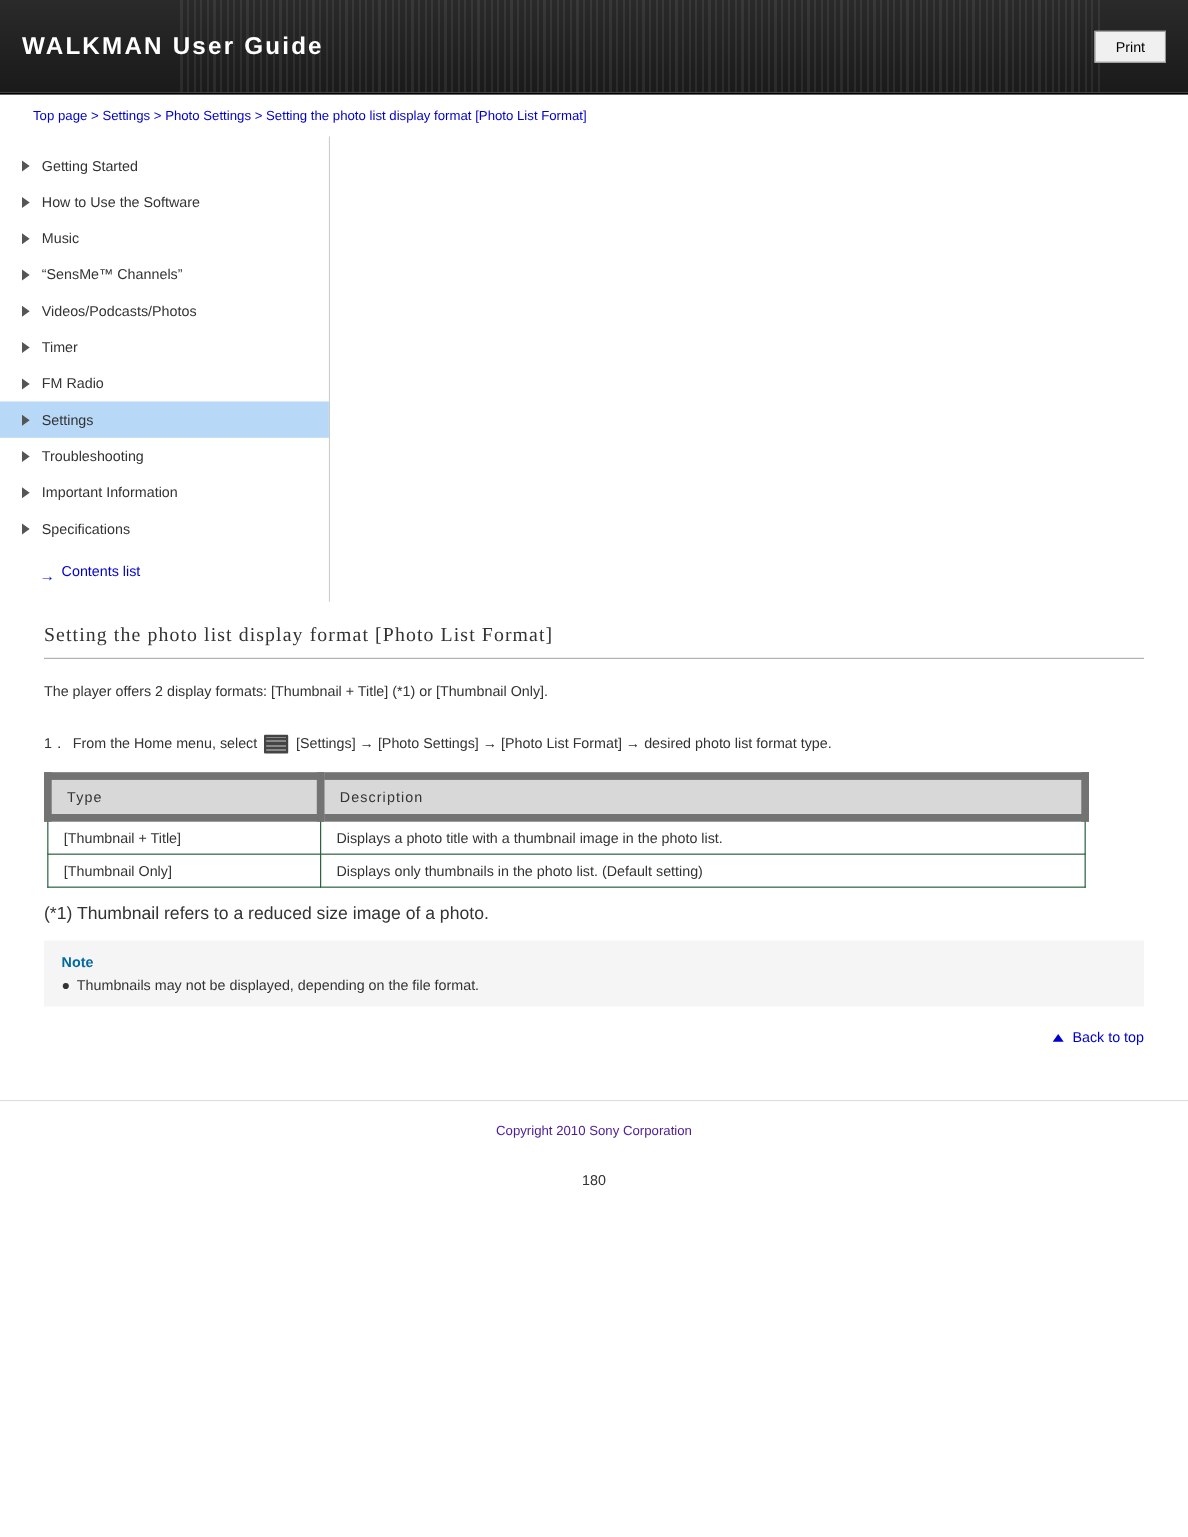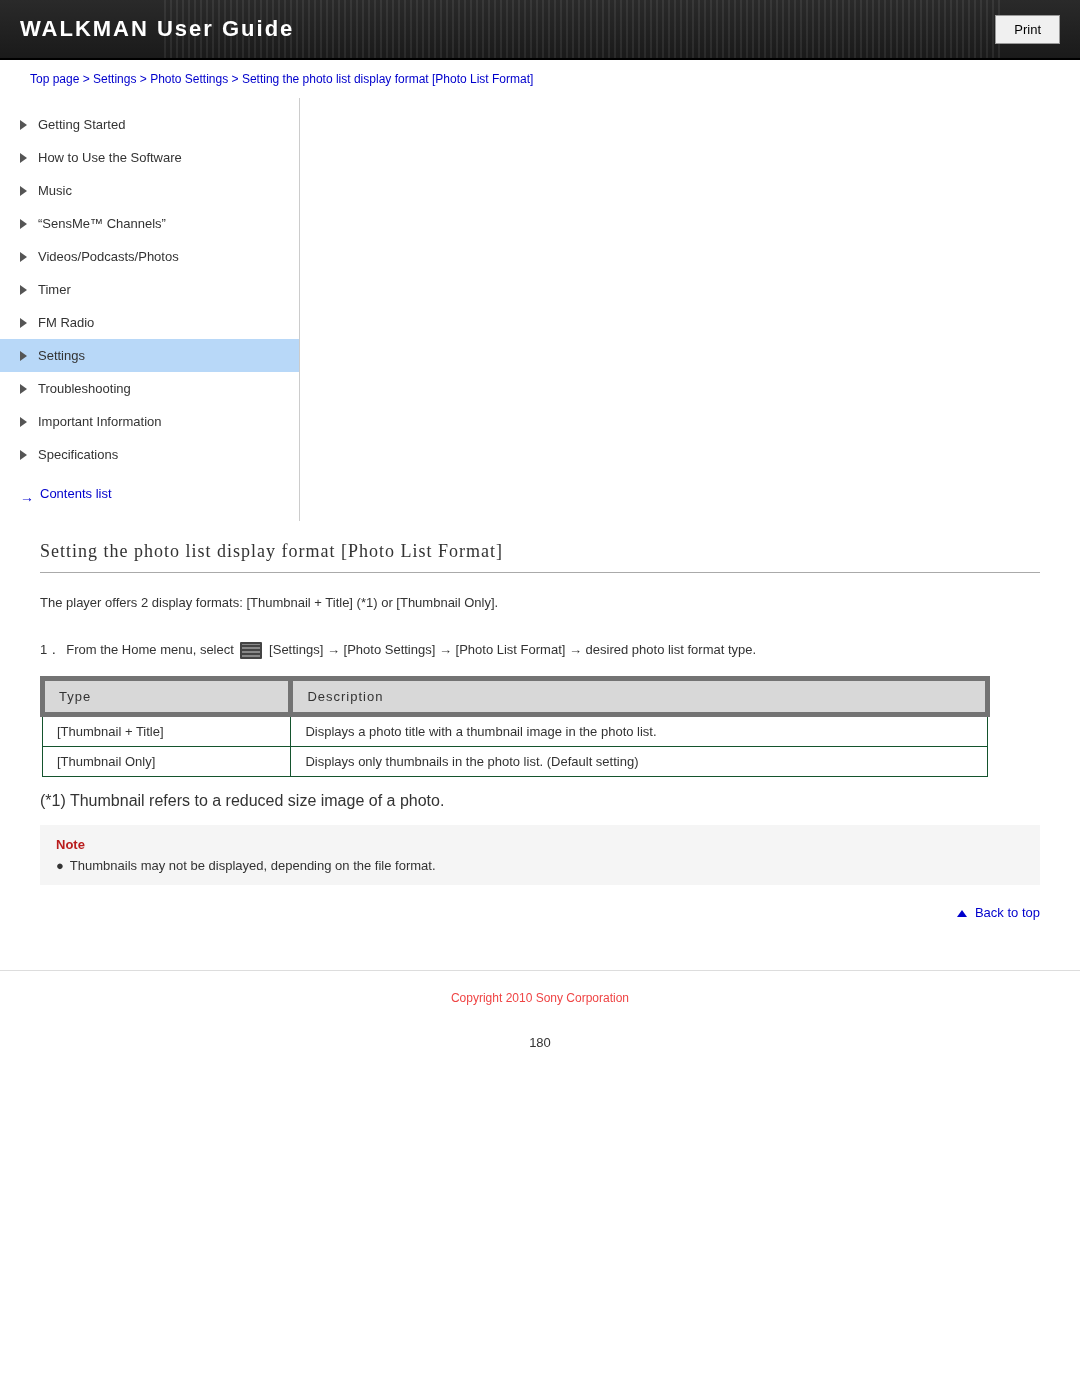--- a/index.html
+++ b/index.html
@@ -12,21 +12,21 @@
       min-height: 1397px;
     }
 
     
     .header {
       background: linear-gradient(to bottom, #2a2a2a, #1a1a1a);
       display: flex;
       align-items: center;
       justify-content: space-between;
       padding: 0 20px;
-      height: 60px;
+      height: 86px;
       border-bottom: 2px solid #000;
       position: relative;
       overflow: hidden;
     }
     .header::after {
       content: '';
       position: absolute;
       top: 0; right: 80px; bottom: 0; left: 160px;
       background: repeating-linear-gradient(
         90deg,
@@ -103,20 +103,21 @@
       flex-shrink: 0;
     }
     .contents-list {
       display: flex;
       align-items: center;
       padding: 10px 20px;
       color: #0000cc;
       font-size: 13px;
       cursor: pointer;
       margin-top: 5px;
+      margin-left: 16px;
     }
     .contents-list .arrow-right {
       display: inline-block;
       width: 14px;
       height: 10px;
       position: relative;
       margin-right: 6px;
     }
     .contents-list .arrow-right::before {
       content: '→';
@@ -158,21 +159,21 @@
 
     
     .data-table {
       border-collapse: collapse;
       margin: 15px 0;
       font-size: 13px;
       width: 95%;
     }
     .data-table th {
       background: #d8d8d8;
-      border: 5px solid #737373;
+      border: 7px solid #737373;
       padding: 8px 14px;
       text-align: left;
       font-weight: normal;
       letter-spacing: 1px;
     }
     .data-table td {
       border: 1px solid #14532d;
       padding: 7px 14px;
       vertical-align: top;
     }
@@ -189,21 +190,21 @@
 
     
     .note-box {
       background: #f5f5f5;
       border: none;
       padding: 12px 16px;
       margin: 10px 0;
       font-size: 13px;
     }
     .note-title {
-      color: #b91c1c;
+      color: #0369a1;
       font-weight: bold;
       margin-bottom: 6px;
     }
     .note-item {
       display: flex;
       align-items: flex-start;
       gap: 6px;
     }
     .note-bullet {
       flex-shrink: 0;
@@ -231,21 +232,21 @@
       border-bottom: 7px solid #0000cc;
       margin-right: 4px;
       vertical-align: middle;
     }
 
     
     .footer {
       text-align: center;
       padding: 20px;
       font-size: 12px;
-      color: #ef4444;
+      color: #4c1d95;
       border-top: 1px solid #ddd;
       margin-top: 20px;
     }
 
     .page-number {
       text-align: center;
       padding: 10px;
       font-size: 13px;
       color: #333;
     }

